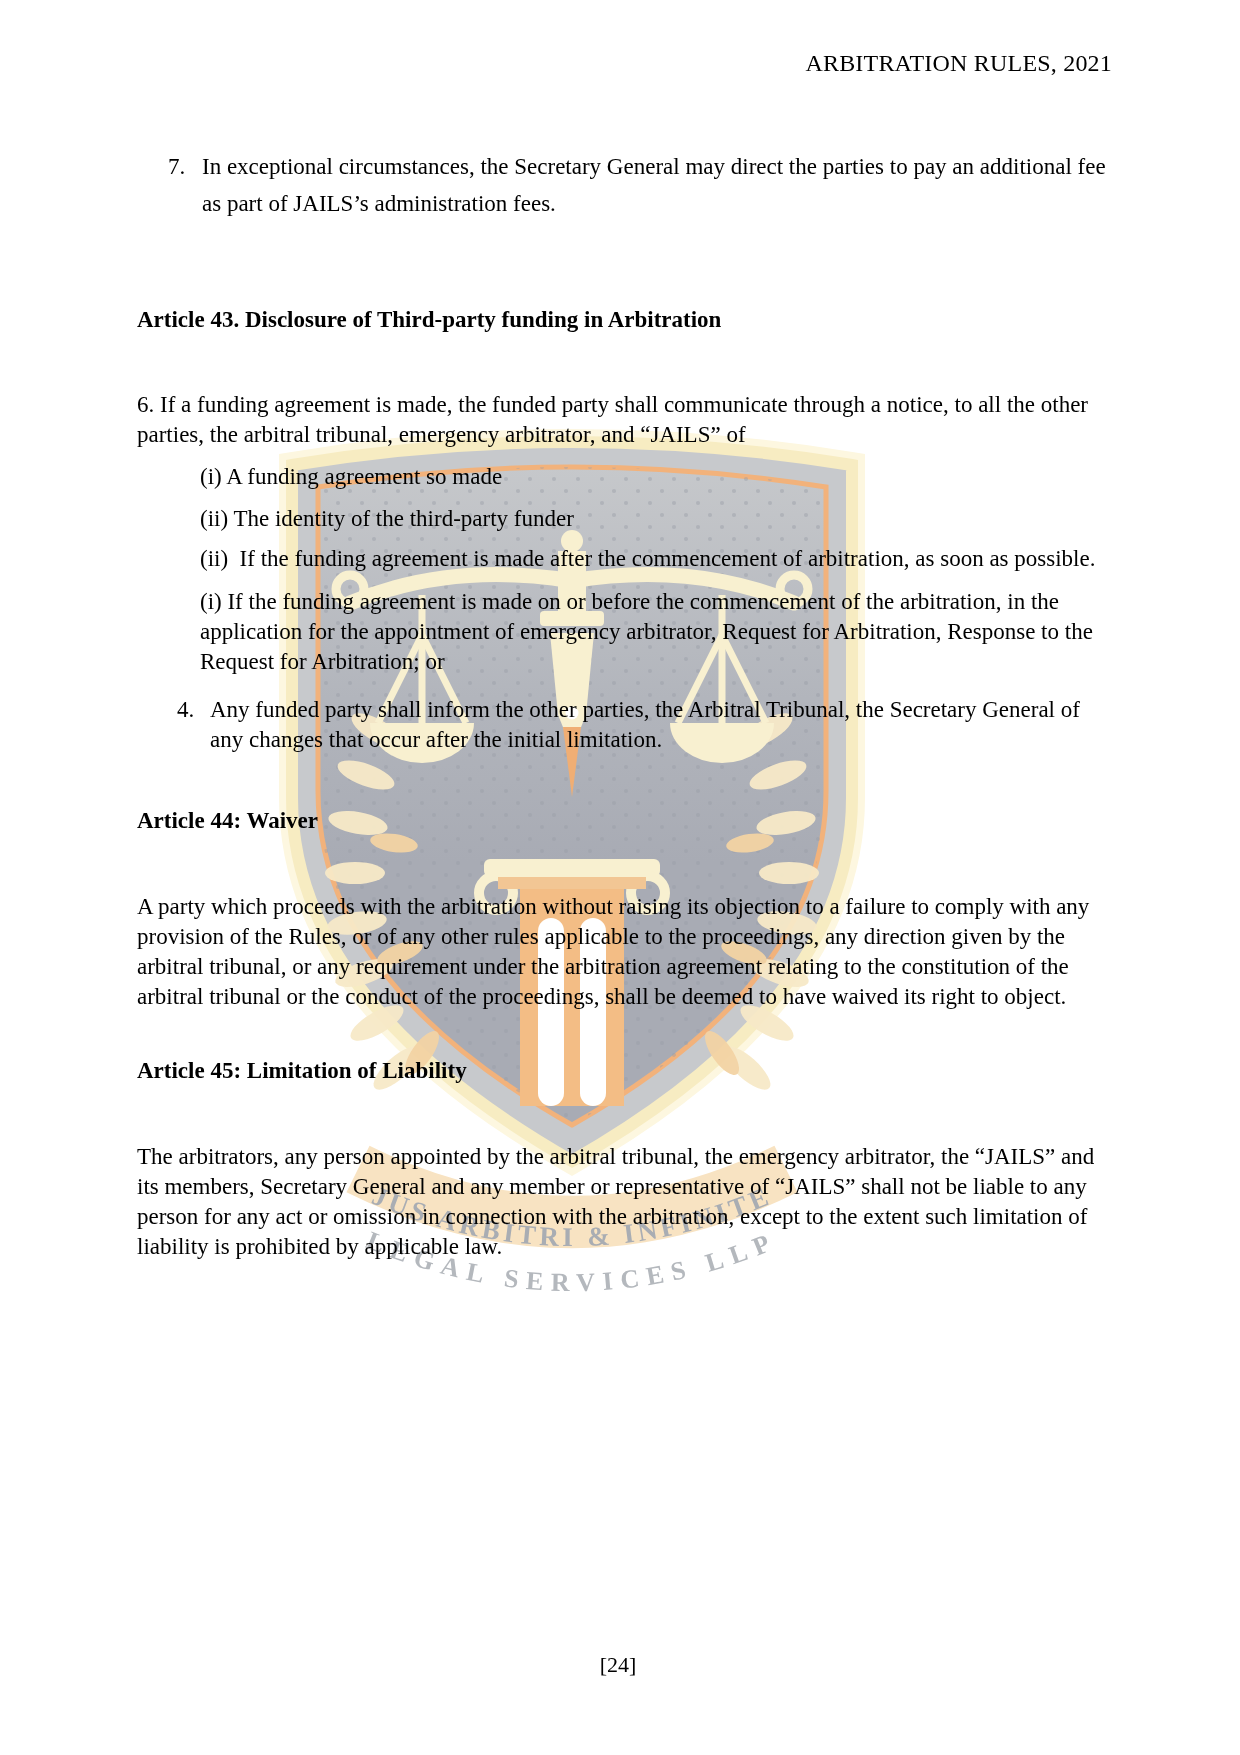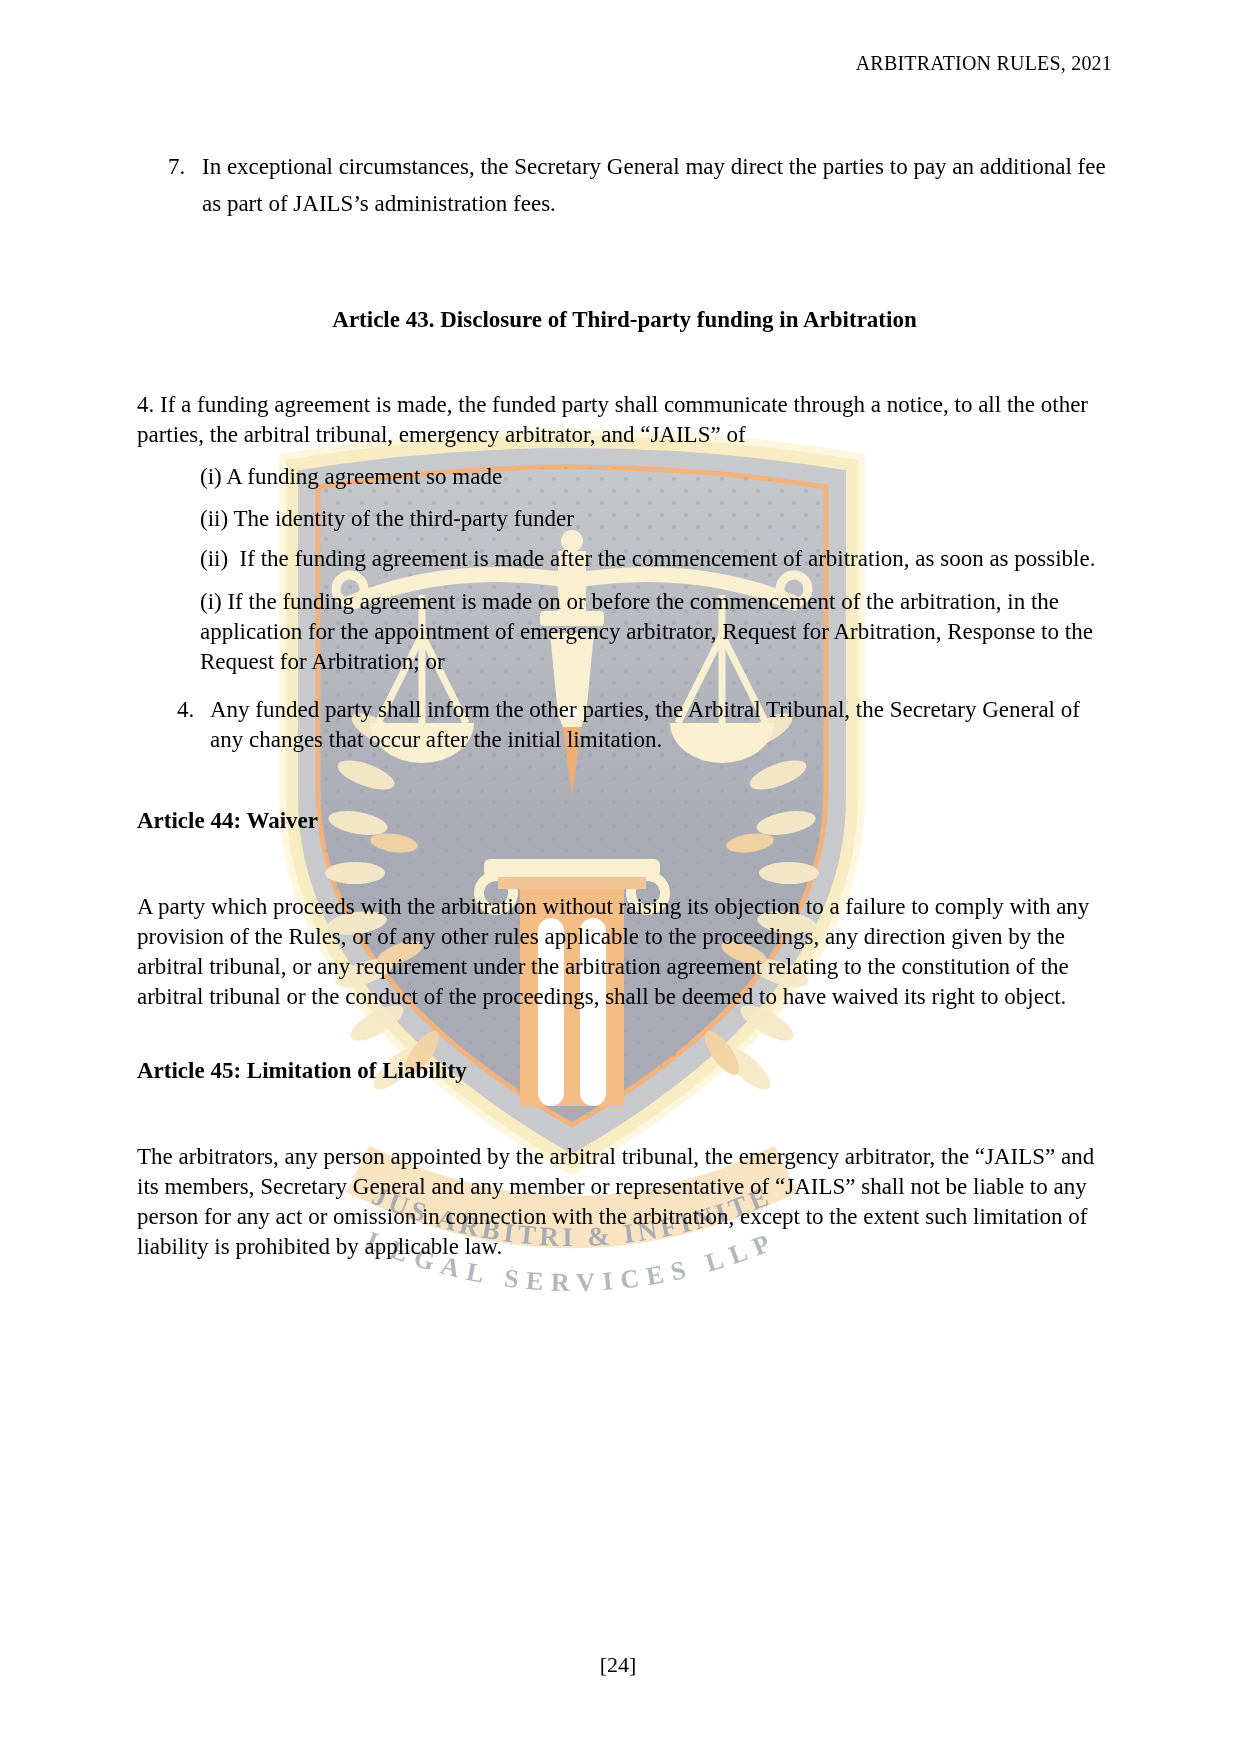--- a/index.html
+++ b/index.html
@@ -26,38 +26,38 @@
     position: relative;
     z-index: 1;
     margin-left: 137px;
     width: 975px;
     padding-top: 52px;
     font-size: 23px;
     line-height: 30px;
   }
   .running-header {
     text-align: right;
-    font-size: 20px;
+    font-size: 24px;
     line-height: 22px;
     letter-spacing: 0.2px;
   }
   .num-item { position: relative; }
   .num-item .num { position: absolute; top: 0; }
   .item7 { margin-top: 74px; line-height: 37px; }
   .item7 .num { left: 31px; }
   .item7 .num-text { padding-left: 65px; }
   .item4 { margin-top: 18px; line-height: 30px; }
   .item4 .num { left: 40px; }
   .item4 .num-text { padding-left: 73px; }
   h2.article-heading {
     font-size: 23px;
     line-height: 28px;
     font-weight: bold;
   }
-  .h43 { margin-top: 84px; text-align: center; }
+  .h43 { margin-top: 84px; }
   .h44 { margin-top: 52px; }
   .h45 { margin-top: 45px; }
   .para { white-space: pre-wrap; }
   .p1  { margin-top: 56px; }
   .sub { padding-left: 63px; }
   .sub-i  { margin-top: 12px; }
   .sub-ii { margin-top: 12px; }
   .p2  { margin-top: 14px; }
   .p2i  { margin-top: 13px; }
   .p2ii { margin-top: 10px; }
@@ -181,21 +181,21 @@
 
     <div class="running-header">ARBITRATION RULES, 2021</div>
 
     <div class="num-item item7">
       <span class="num">7.</span>
       <div class="num-text para">In exceptional circumstances, the Secretary General may direct the parties to pay an additional fee as part of JAILS’s administration fees.</div>
     </div>
 
     <h2 class="article-heading h43">Article 43. Disclosure of Third-party funding in Arbitration</h2>
 
-    <div class="para p1">4. If a funding agreement is made, the funded party shall communicate through a notice, to all the other parties, the arbitral tribunal, emergency arbitrator, and “JAILS” of</div>
+    <div class="para p1">6. If a funding agreement is made, the funded party shall communicate through a notice, to all the other parties, the arbitral tribunal, emergency arbitrator, and “JAILS” of</div>
 
     <div class="para sub sub-i">(i) A funding agreement so made</div>
     <div class="para sub sub-ii">(ii) The identity of the third-party funder</div>
 
 
     <div class="para sub p2ii">(ii)  If the funding agreement is made after the commencement of arbitration, as soon as possible.</div>
     <div class="para sub p2i">(i) If the funding agreement is made on or before the commencement of the arbitration, in the application for the appointment of emergency arbitrator, Request for Arbitration, Response to the Request for Arbitration; or</div>
 
     <div class="num-item item4">
       <span class="num">4.</span>

